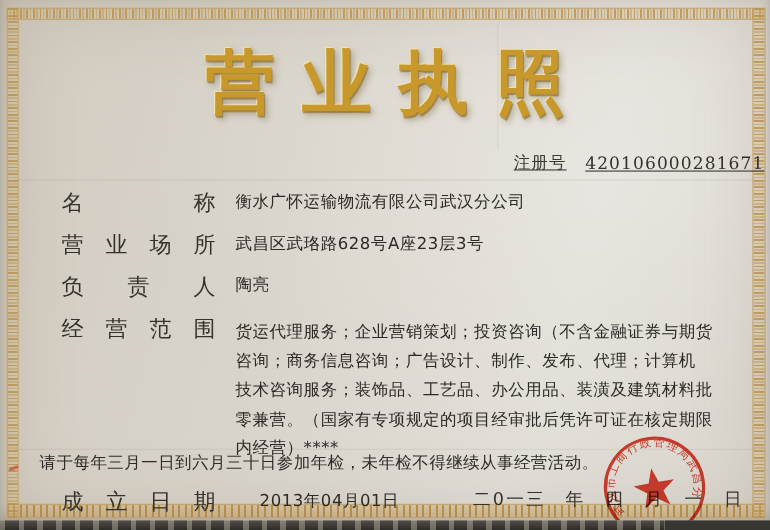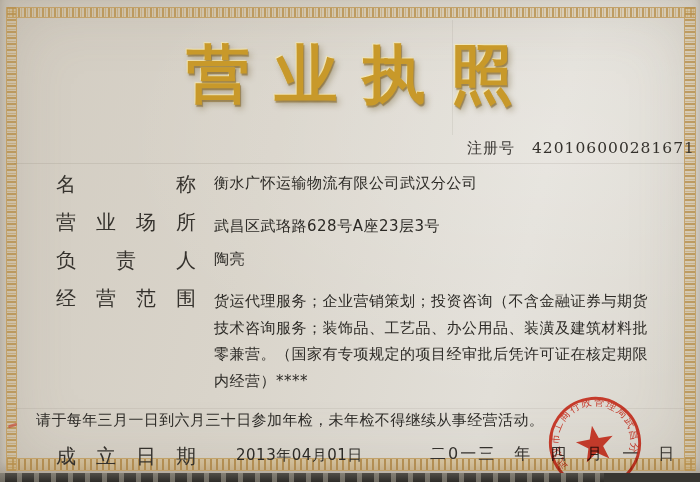--- a/index.html
+++ b/index.html
@@ -55,32 +55,32 @@
     background:rgba(196,48,34,.55); border-radius:2px; transform:rotate(-18deg); }
 
   .title { position:absolute; top:32px; left:0; right:0; text-align:center;
     font-size:63px; font-weight:bold; letter-spacing:25px; text-indent:25px;
     color:#c8992a;
     text-shadow: 1px 2px 1px rgba(120,86,12,.55),
                 -1px -1px 1px rgba(252,236,170,.75),
                  3px 4px 6px rgba(95,75,22,.35);
   }
 
-  .reg-row { position:absolute; top:139px; left:467px; display:flex; align-items:flex-start;
-    font-size:15px; color:#3a3733; letter-spacing:1px; }
+  .reg-row { position:absolute; top:139px; left:467px; display:flex; align-items:flex-end;
+    font-size:15px; color:#3a3733; letter-spacing:1px;text-decoration:underline; }
   .reg-num { margin-left:17px; font-family:"DejaVu Serif", serif; font-size:15.5px;
     color:#34312c; letter-spacing:1px; }
 
   .field-row { position:absolute; left:56px; display:flex; align-items:flex-start; color:#2f2d29; }
   .field-label { width:132px; flex:0 0 132px; font-size:20px; font-weight:500;
     color:#35322d; letter-spacing:0; white-space:nowrap; }
   .field-value { margin-left:26px; font-size:15px; padding-top:3px; color:#2c2a26;
     letter-spacing:.5px; }
   .row-name     { top:171px; }
-  .row-premises { top:209px;align-items:flex-end; }
+  .row-premises { top:209px; }
   .row-person   { top:247px; }
   .row-scope    { top:285px; }
   .scope-lines  { width:462px; line-height:26.5px; }
   .scope-lines div { white-space:nowrap; }
 
   .annual-note { position:absolute; top:411px; left:36px; right:30px;
     font-size:15px; color:#2e2c28; letter-spacing:.4px; white-space:nowrap; }
 
   .row-establish { top:443px;gap:22px; }
   .issue-date { position:absolute; top:444px; left:430px; font-size:16px;
@@ -128,20 +128,21 @@
 
     <div class="field-row row-person">
       <div class="field-label">负　　责　　人</div>
       <div class="field-value">陶亮</div>
     </div>
 
     <div class="field-row row-scope">
       <div class="field-label">经　营　范　围</div>
       <div class="field-value scope-lines">
         <div>货运代理服务；企业营销策划；投资咨询（不含金融证券与期货</div>
+        <div>咨询；商务信息咨询；广告设计、制作、发布、代理；计算机</div>
         <div>技术咨询服务；装饰品、工艺品、办公用品、装潢及建筑材料批</div>
         <div>零兼营。（国家有专项规定的项目经审批后凭许可证在核定期限</div>
         <div>内经营）****</div>
       </div>
     </div>
 
     <div class="annual-note">请于每年三月一日到六月三十日参加年检，未年检不得继续从事经营活动。</div>
 
     <div class="field-row row-establish">
       <div class="field-label">成　立　日　期</div>

